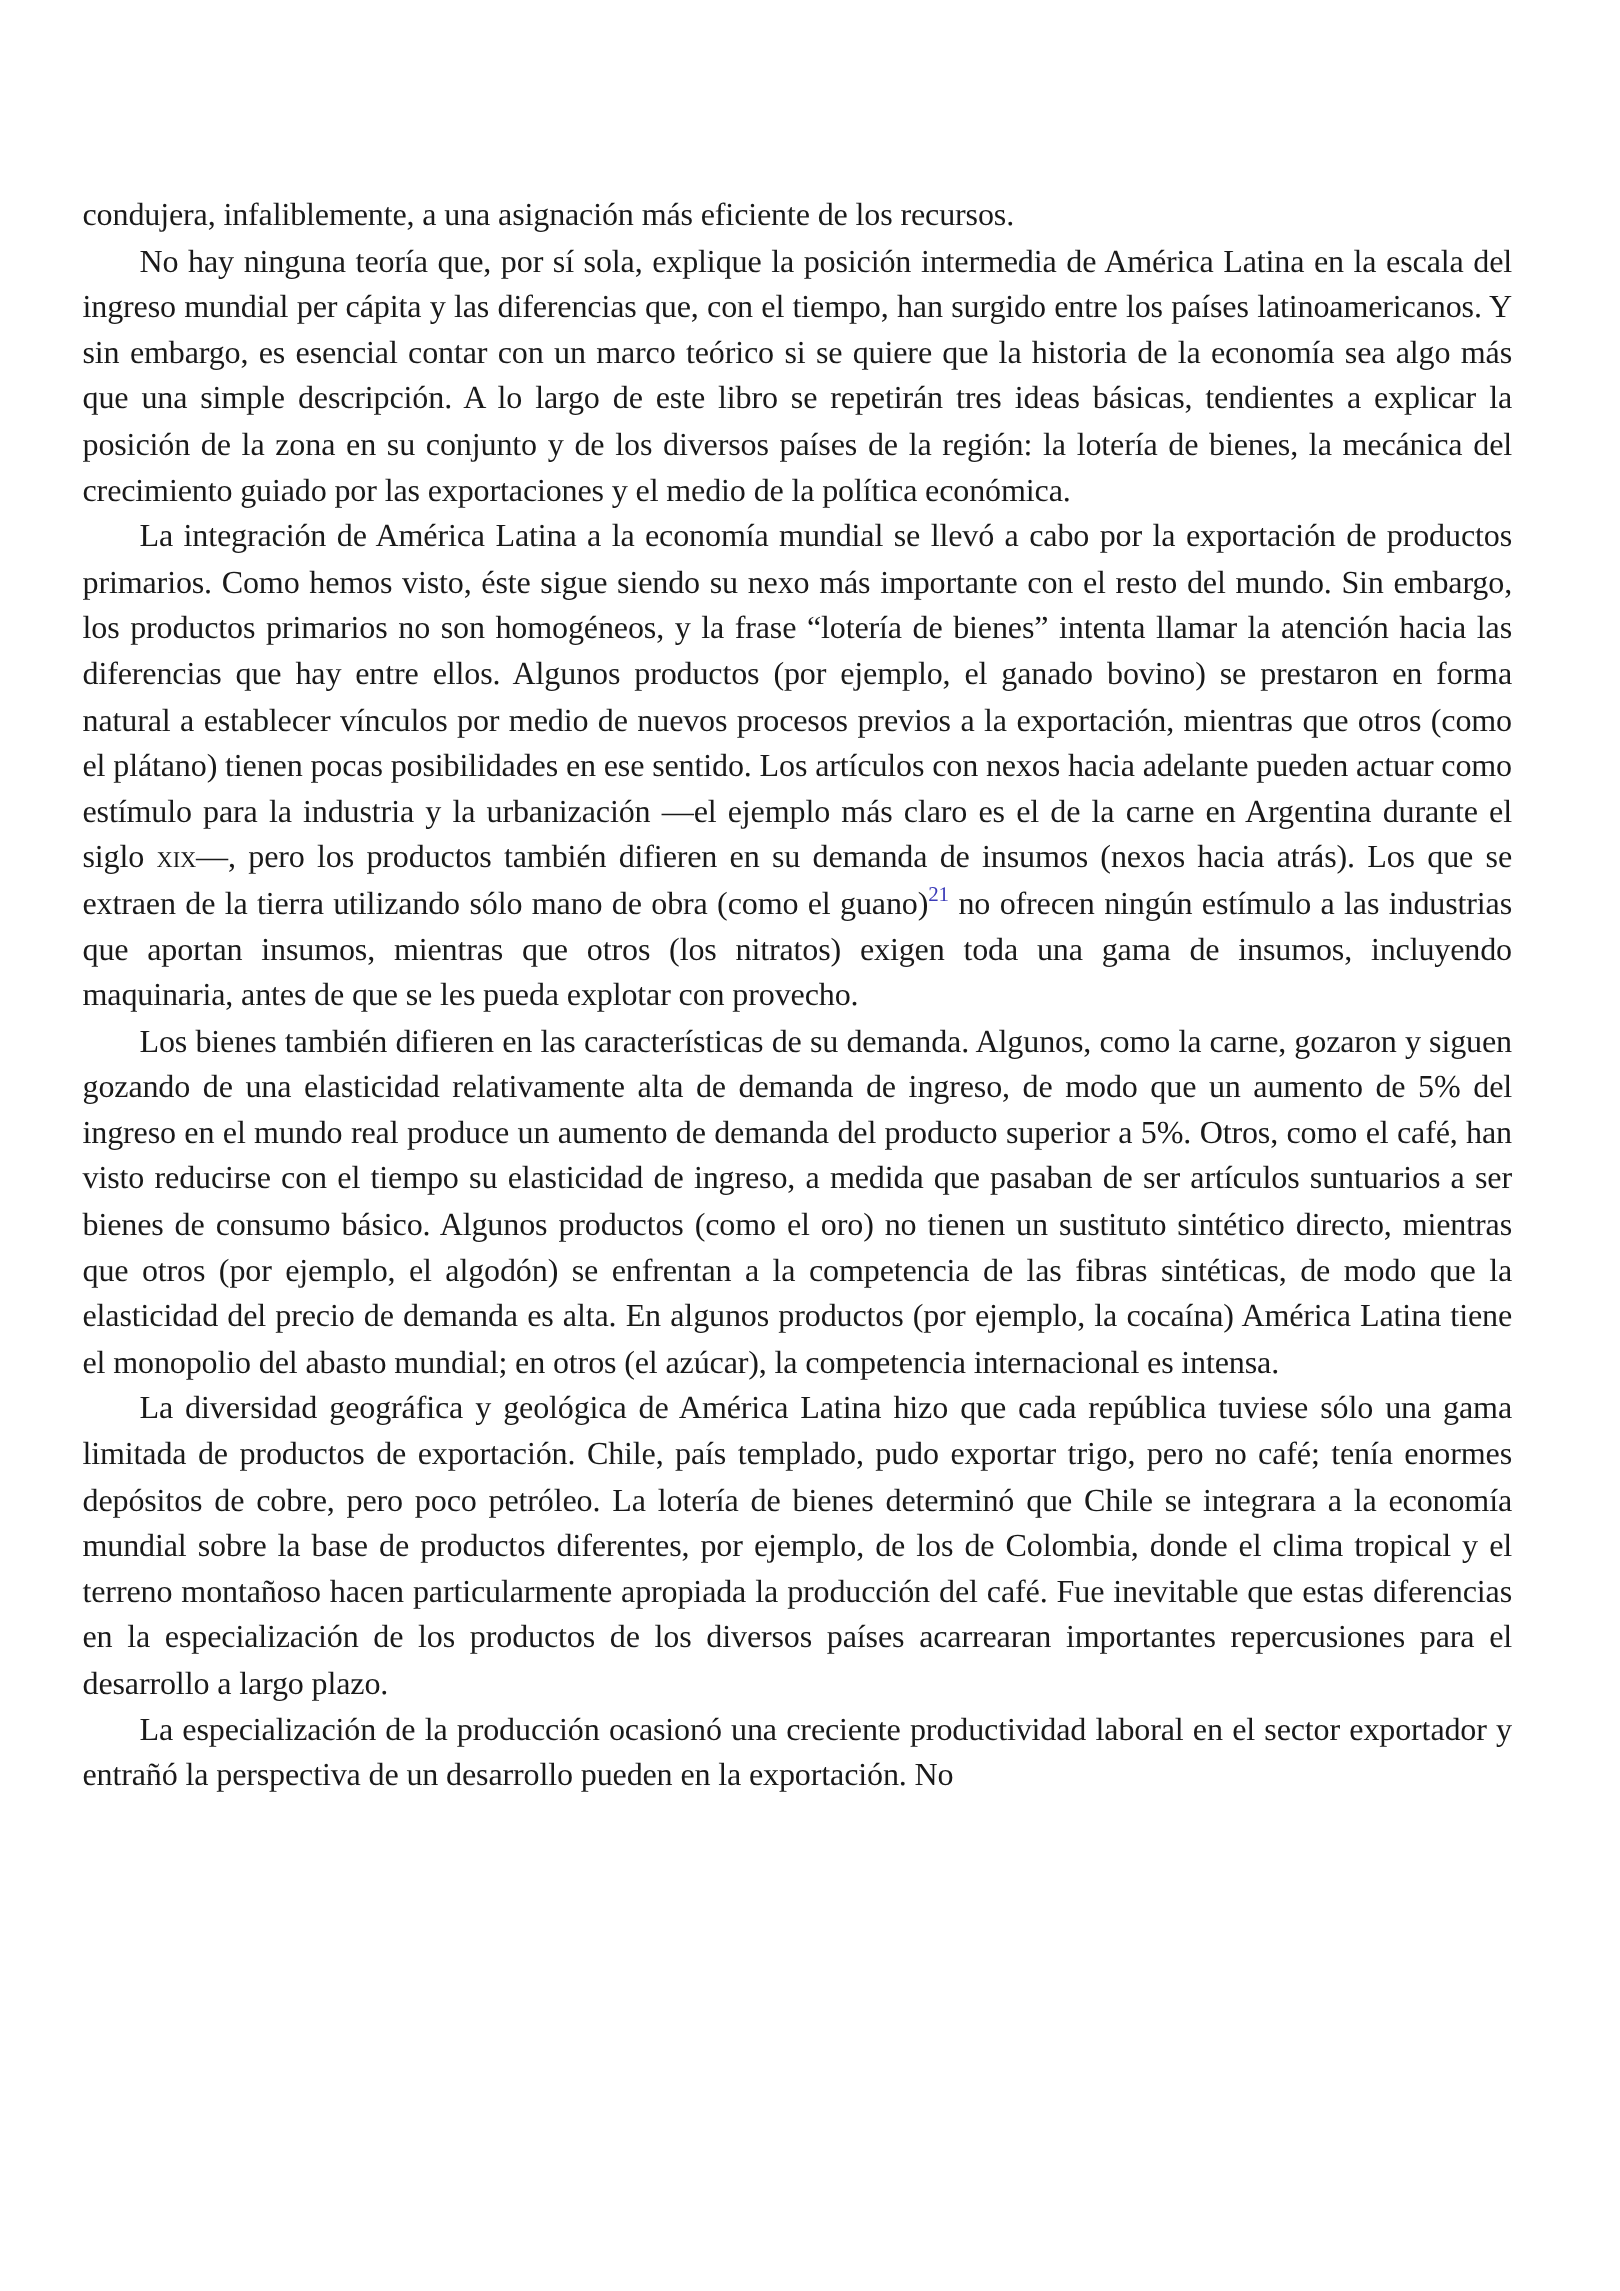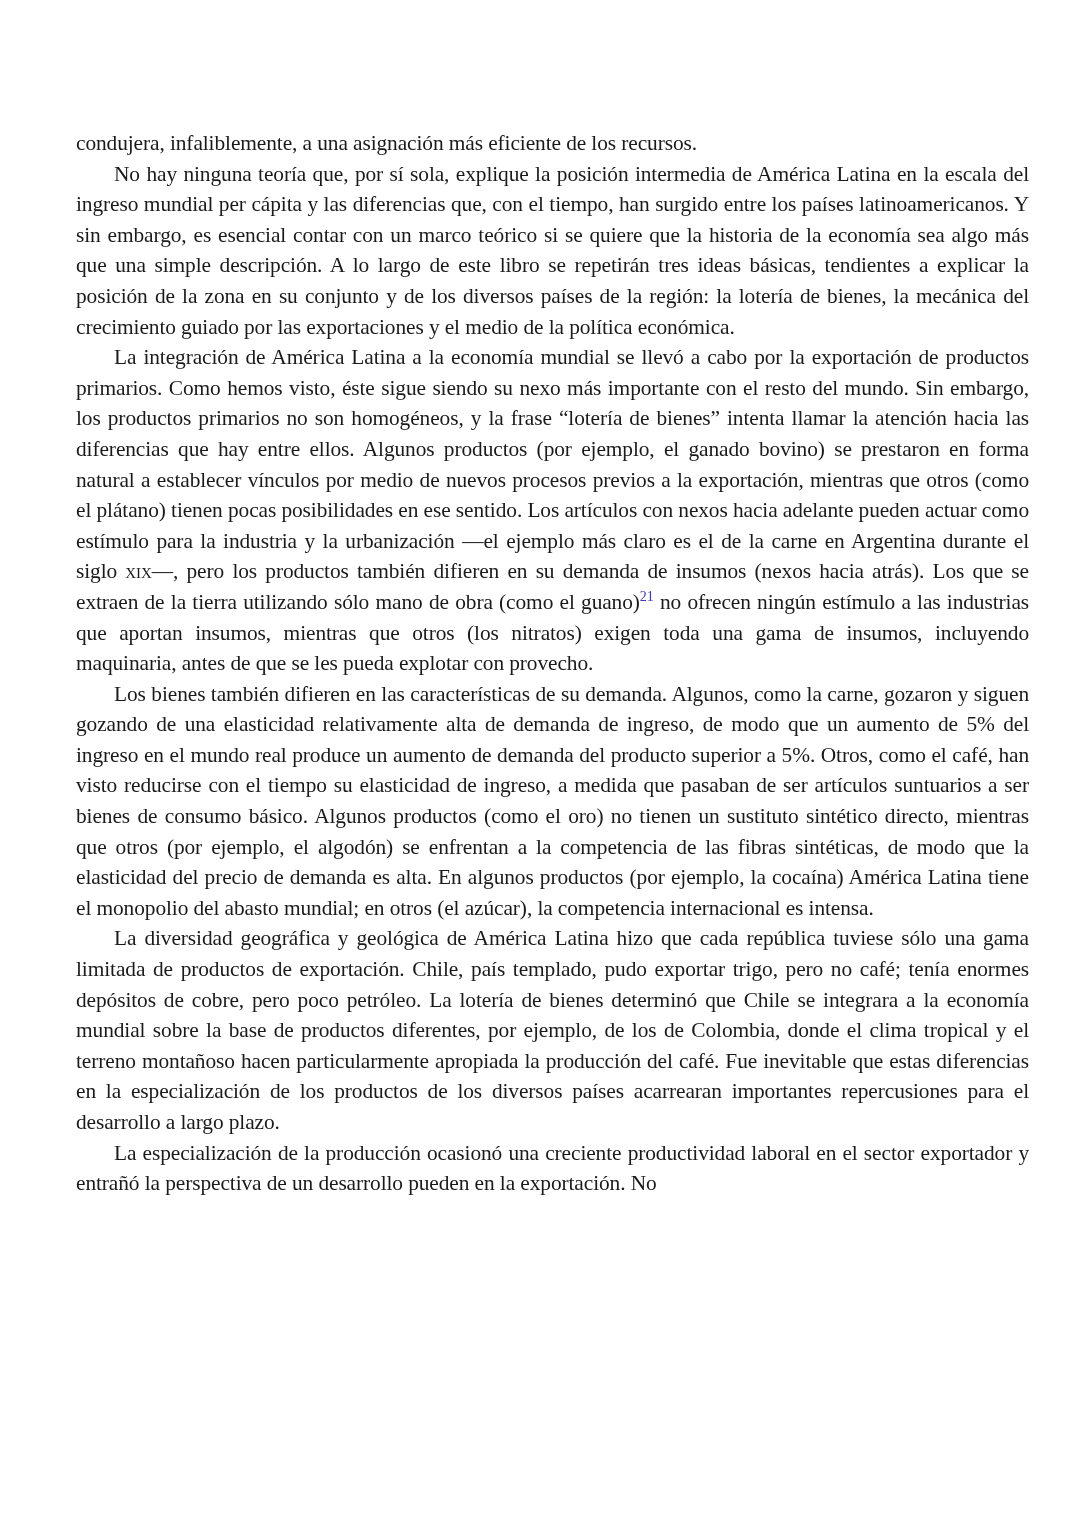--- a/index.html
+++ b/index.html
@@ -10,21 +10,21 @@
   body {
     width: 1080px;
     height: 1527px;
     position: relative;
     overflow: hidden;
     font-family: "Liberation Serif", "DejaVu Serif", serif;
     color: #1a1a1a;
   }
   .page {
     position: absolute;
-    left: 76px;
+    left: 55px;
     top: 128px;
     width: 953px;
   }
   .para {
     margin: 0;
     font-size: 21.4px;
     line-height: 30.6px;
     text-align: justify;
     text-align-last: left;
     text-indent: 38px;

